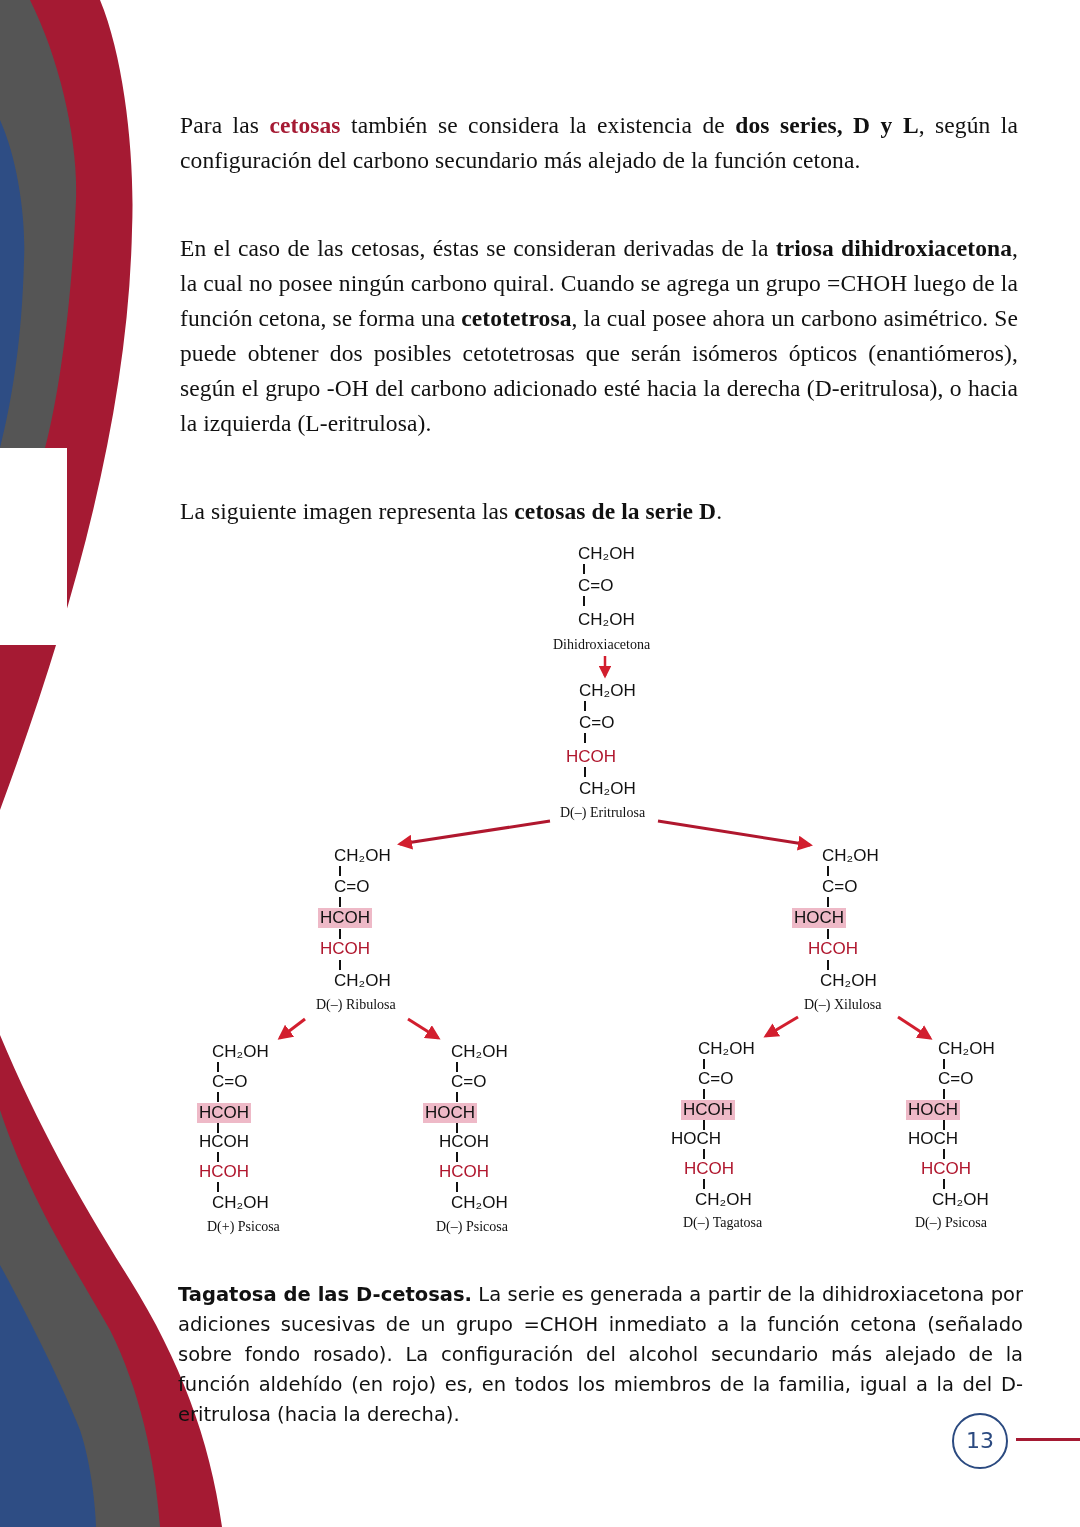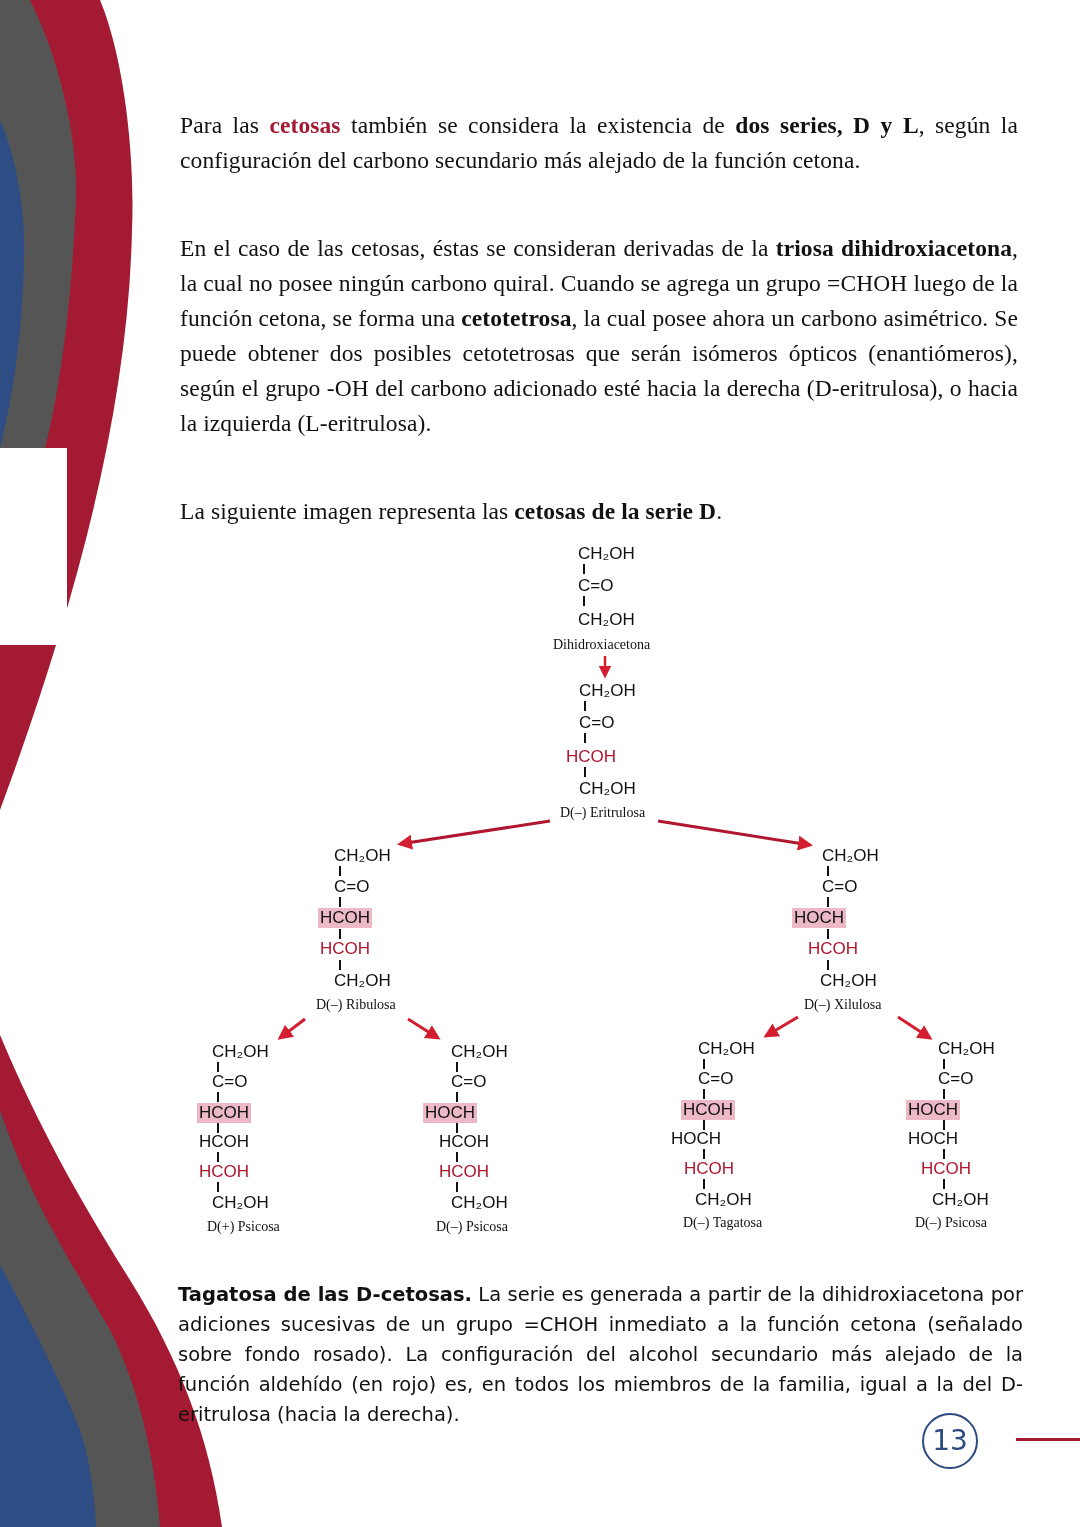--- a/index.html
+++ b/index.html
@@ -14,21 +14,21 @@
   #p3{top:494px;}
   .diagram{position:absolute;left:0;top:0;width:1004px;height:1527px;z-index:1;}
   .mol{position:absolute;font-family:"Liberation Sans",sans-serif;font-size:17px;color:#111;}
   .mol .row{position:absolute;white-space:nowrap;line-height:18px;}
   .mol .bond{position:absolute;width:2px;height:10px;background:#111;}
   .red{color:#b0172e;}
   .hl{background:#eeb9c7;padding:1px 2px;}
   .mol-label{position:absolute;font-family:"Liberation Serif",serif;font-size:14px;color:#111;white-space:nowrap;}
   .caption{position:absolute;left:178px;top:1260px;width:845px;font-size:19.5px;line-height:30px;text-align:justify;color:#111;z-index:2;}
   .caption b{font-weight:bold;}
-  .pagenum{position:absolute;left:922px;top:1413px;width:52px;height:52px;border:2px solid #2b4a80;border-radius:50%;color:#2b4a80;font-size:28px;line-height:52px;text-align:center;font-family:"DejaVu Sans",sans-serif;z-index:2;}
+  .pagenum{position:absolute;left:952px;top:1413px;width:52px;height:52px;border:2px solid #2b4a80;border-radius:50%;color:#2b4a80;font-size:22px;line-height:52px;text-align:center;font-family:"DejaVu Sans",sans-serif;z-index:2;}
   .pageline{position:absolute;left:1016px;top:1438px;width:64px;height:3px;background:#a51a33;z-index:2;}
 </style>
 </head>
 <body>
 
 <svg class="deco" viewBox="0 0 1080 1527" xmlns="http://www.w3.org/2000/svg">
 
   <path d="M0,0 L100,0 C125,60 135,160 132,230 C128,420 70,620 0,810 Z" fill="#a51a33"></path>
   <path d="M0,0 L30,0 C60,60 78,140 76,200 C72,300 60,390 45,448 L0,448 Z" fill="#555555"></path>
   <path d="M0,120 C18,160 26,220 24,260 C22,340 12,400 0,448 Z" fill="#2e4d84"></path>

